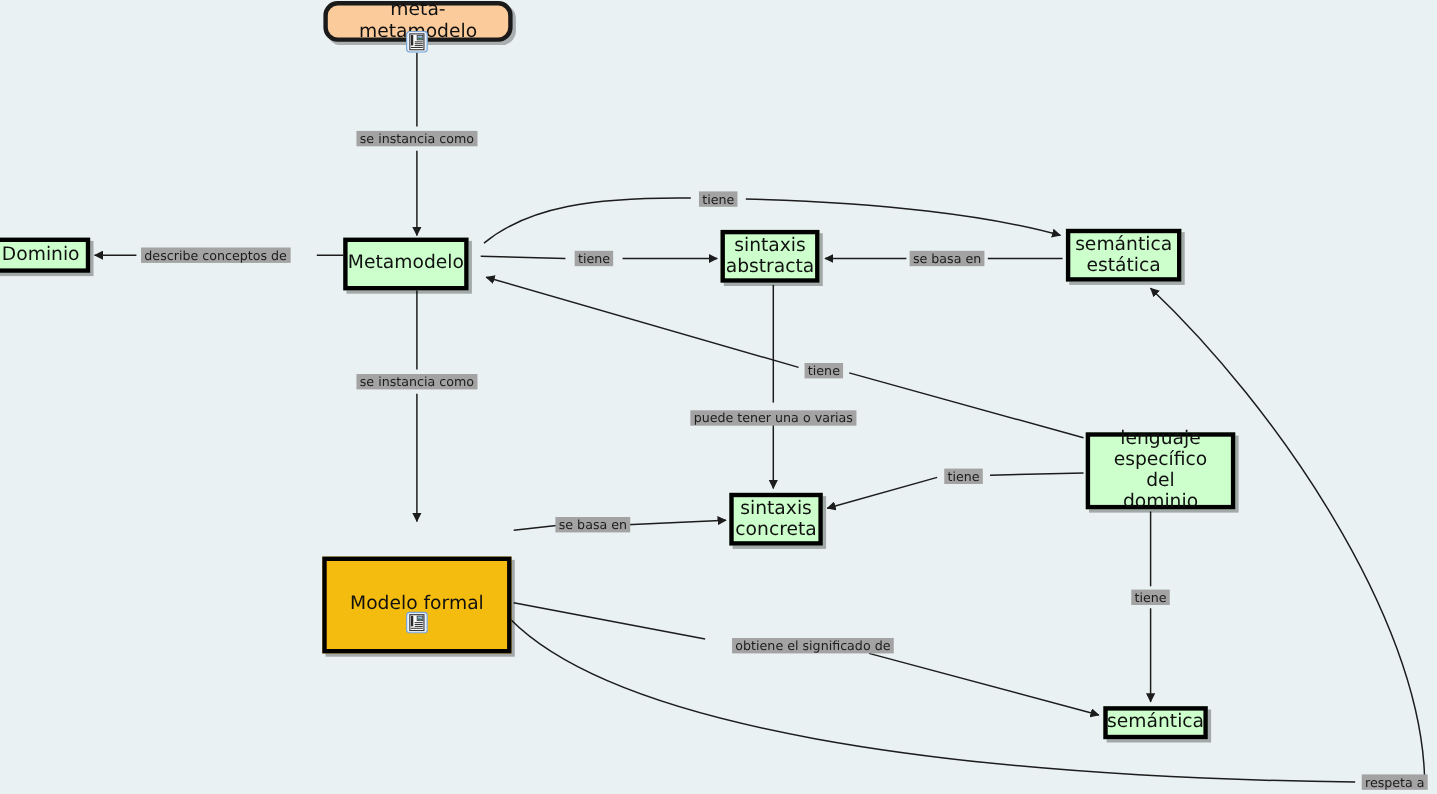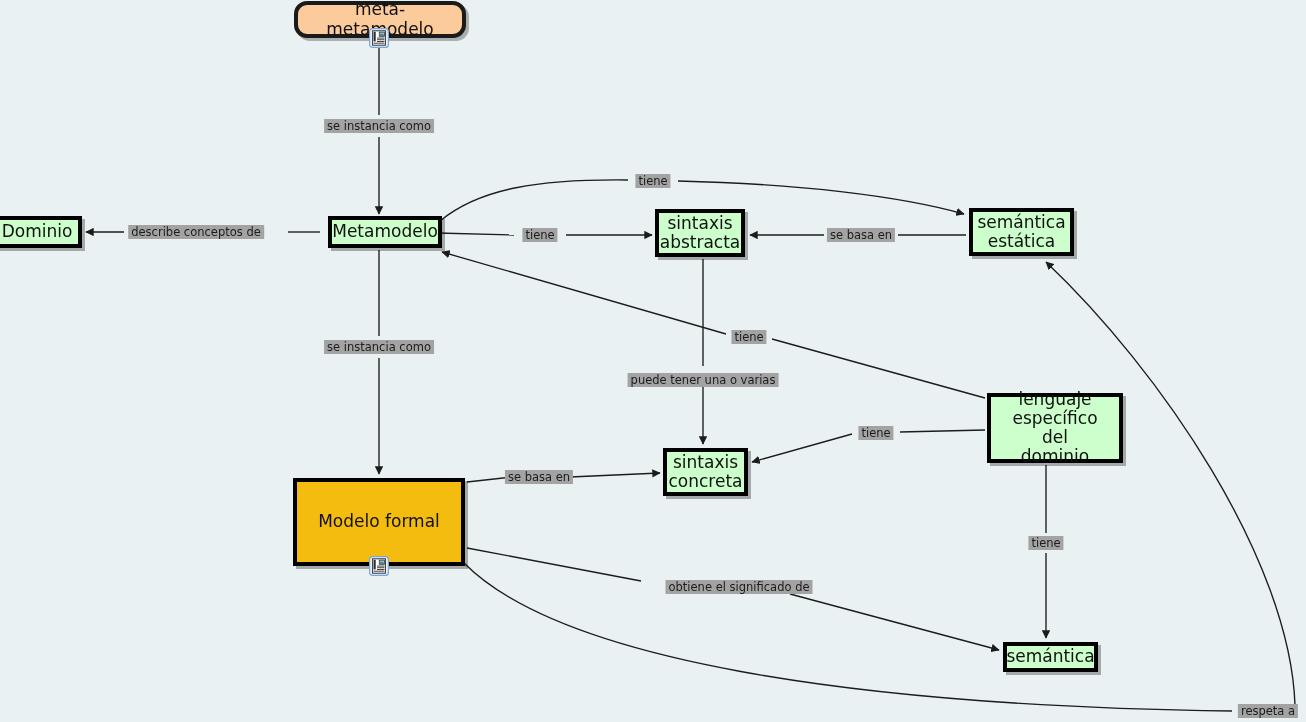--- a/index.html
+++ b/index.html
@@ -52,20 +52,21 @@
     font-size: 17px;
     padding: 2px 10px;
   }
 
   .node.model {
     background: #f5bc10;
     border: 4px solid #000000;
     box-shadow: 3px 3px 0 rgba(0,0,0,0.30);
     font-size: 17px;
     padding: 2px 10px;
+    margin-top: 28px;
   }
 
   
   .elabel {
     position: absolute;
     font-size: 11.5px;
     color: #1c1c1c;
     background: #a3a3a3;
     padding: 0 3px;
     white-space: nowrap;
@@ -146,21 +147,21 @@
 <div class="elabel" style="left:876px;  top:433px;">tiene</div>
 <div class="elabel" style="left:539px;  top:477px;">se basa en</div>
 <div class="elabel" style="left:1046px; top:543px;">tiene</div>
 <div class="elabel" style="left:739px;  top:587px;">obtiene el significado de</div>
 <div class="elabel" style="left:1268px; top:711px;text-align:center;">respeta a</div>
 
 <div class="node meta" style="left:294px; top:1px;  width:172px; height:37px;">meta-metamodelo</div>
 
 <div class="node concept" style="left:-8px;  top:216px; width:90px;  height:32px;">Dominio</div>
 
-<div class="node concept" style="left:328px; top:216px; width:114px; height:32px;">Metamodelo</div>
+<div class="node concept" style="left:312px; top:216px; width:114px; height:48px;">Metamodelo</div>
 
 <div class="node concept" style="left:655px; top:209px; width:90px;  height:48px;">sintaxis
 abstracta</div>
 
 <div class="node concept" style="left:969px; top:208px; width:105px; height:48px;">semántica
 estática</div>
 
 <div class="node concept" style="left:987px; top:393px; width:136px; height:70px;">lenguaje
 específico del
 dominio</div>

